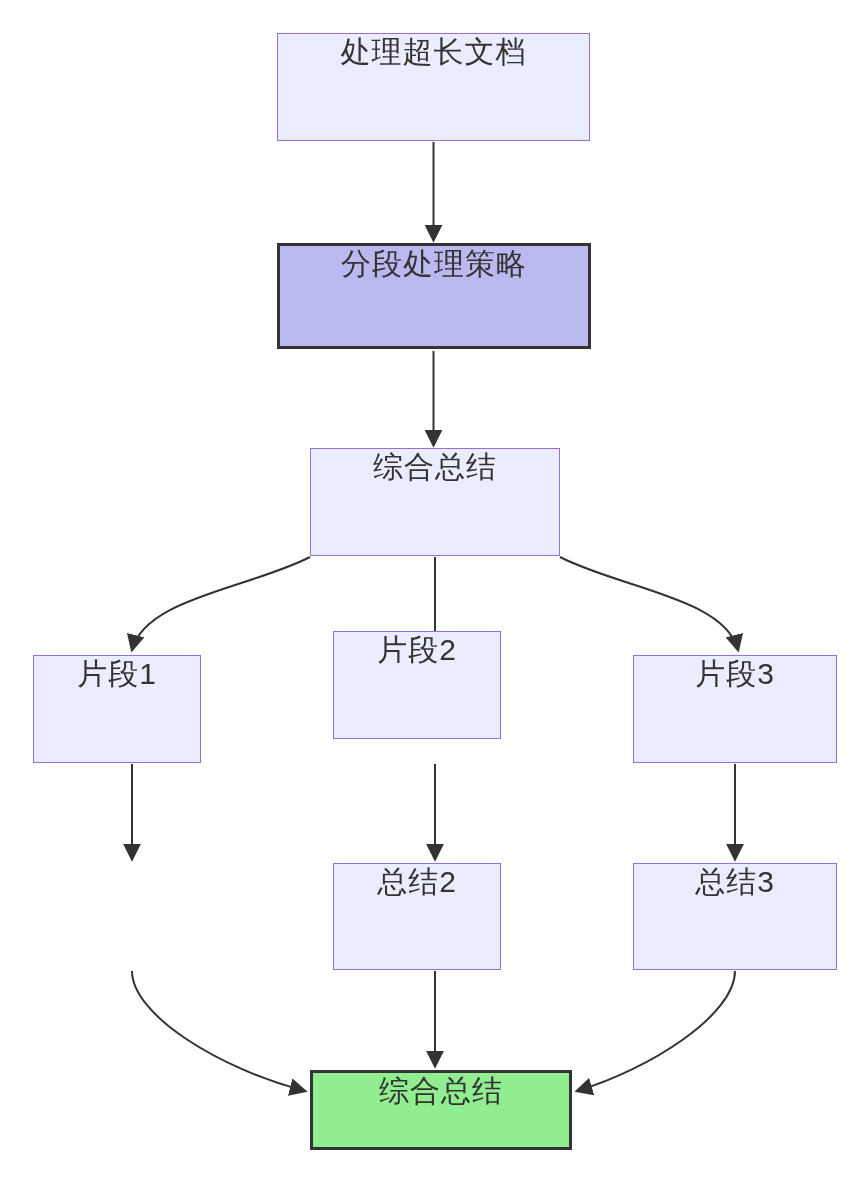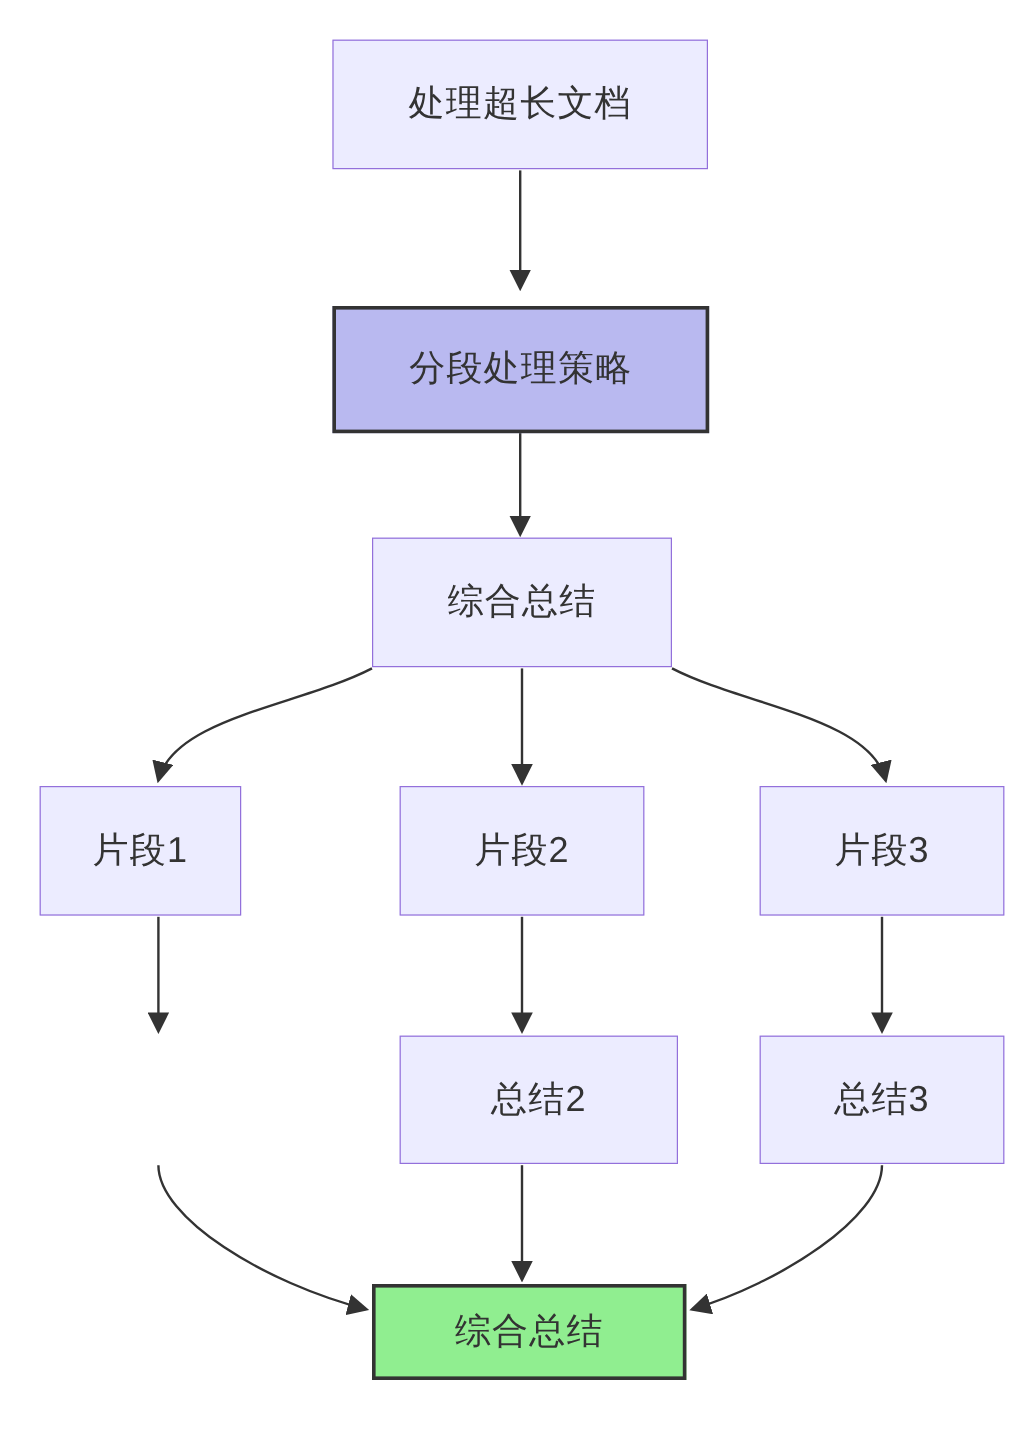--- a/index.html
+++ b/index.html
@@ -27,21 +27,21 @@
     stroke-width: 2px;
   }
   #arrowhead path {
     fill: var(--edge, #333333);
     stroke: none;
   }
   .node {
     position: absolute;
     box-sizing: border-box;
     display: flex;
-    align-items: center;
+    align-items: flex-start;
     justify-content: center;
     text-align: center;
     font-size: 30px;
     line-height: 1.2;
     color: var(--text, #333333);
     letter-spacing: 1px;
   }
   .node.default {
     background: var(--node-fill, #ECECFF);
     border: 1.5px solid var(--node-border, #9370DB);
@@ -49,27 +49,27 @@
   .node.highlight {
     background: var(--highlight-fill, #B9B9F0);
     border: 3.5px solid var(--highlight-border, #333333);
   }
   .node.success {
     background: var(--success-fill, #90EE90);
     border: 3.5px solid var(--success-border, #333333);
   }
   
   #node-start    { left: 277px; top:   33px; width: 313px; height: 108px; }
-  #node-strategy { left: 277px; top:  243px; width: 314px; height: 106px; margin-top: 12px; }
+  #node-strategy { left: 277px; top:  243px; width: 314px; height: 106px; }
   #node-source   { left: 310px; top:  448px; width: 250px; height: 108px; }
   #node-chunk1   { left:  33px; top:  655px; width: 168px; height: 108px; }
-  #node-chunk2   { left: 333px; top:  655px; width: 204px; height: 108px; }
+  #node-chunk2   { left: 333px; top:  631px; width: 168px; height: 108px; }
   #node-chunk3   { left: 633px; top:  655px; width: 204px; height: 108px; }
   #node-summary1 { left:  31px; top:  863px; width: 201px; height: 107px; }
-  #node-summary2 { left: 333px; top:  863px; width: 232px; height: 107px; }
+  #node-summary2 { left: 333px; top:  863px; width: 168px; height: 107px; }
   #node-summary3 { left: 633px; top:  863px; width: 204px; height: 107px; }
   #node-final    { left: 310px; top: 1070px; width: 262px; height: 80px; }
 </style>
 </head>
 <body>
 
 <div class="canvas">
 
   <svg class="edges" viewBox="0 0 852 1196" xmlns="http://www.w3.org/2000/svg">
     <defs>

